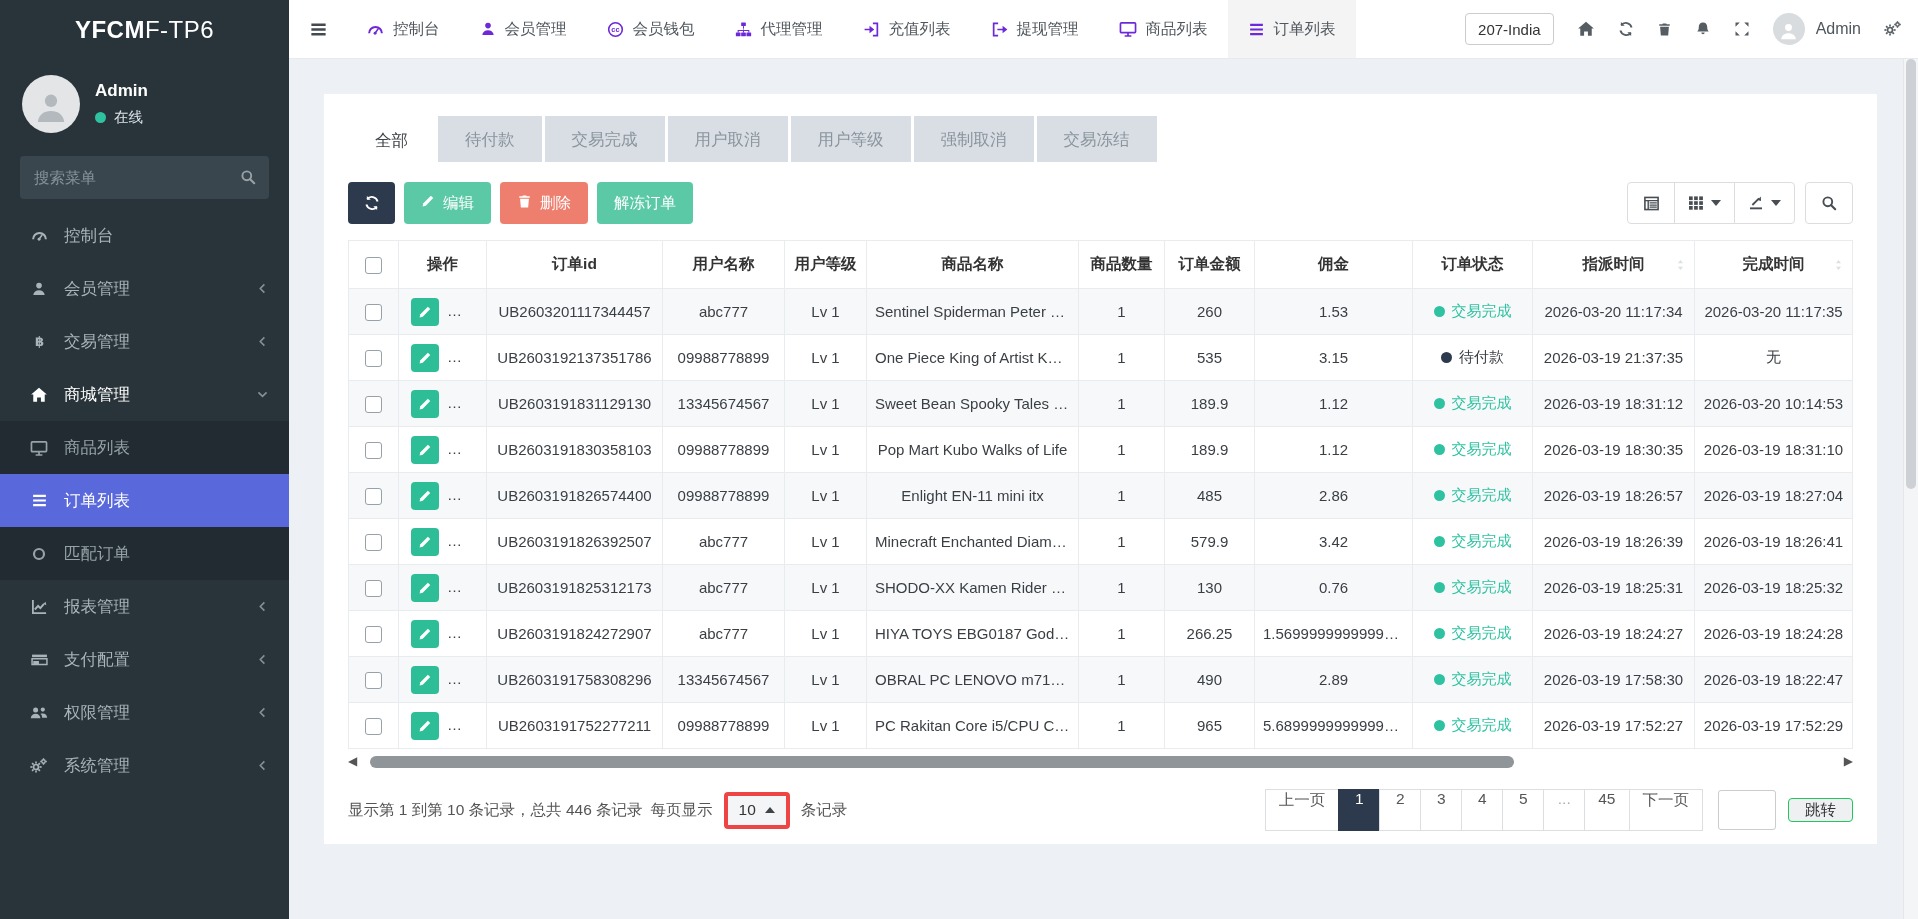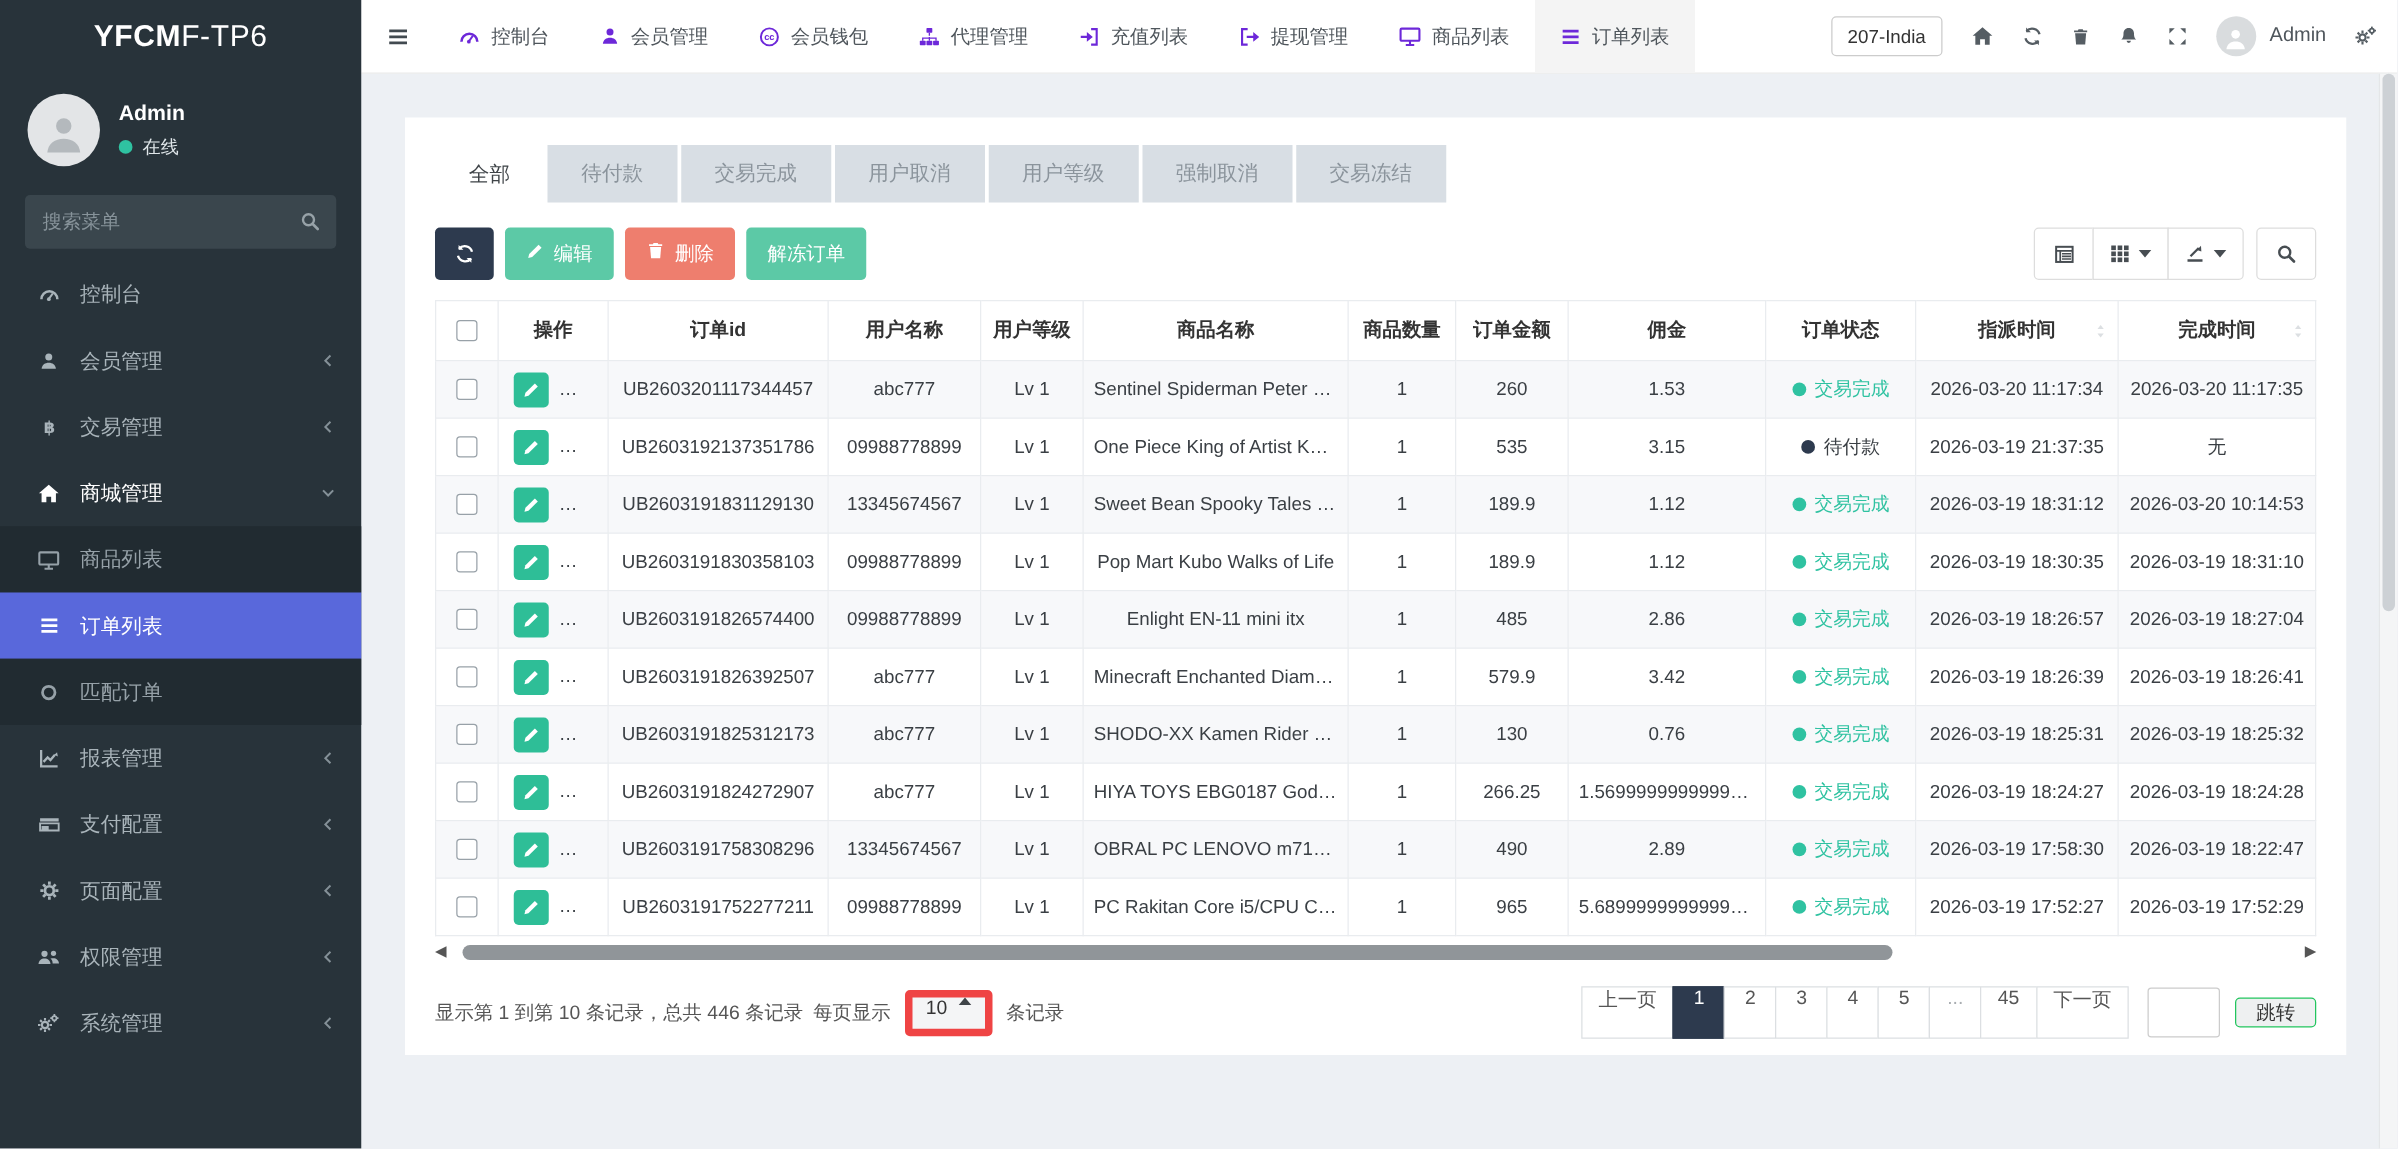--- a/index.html
+++ b/index.html
@@ -83,21 +83,21 @@
   .sort-ico { position:absolute; right:7px; top:50%; transform:translateY(-50%); color:#b9c0c6; display:inline-flex; }
 
   
   .hscroll { position:relative; height:17px; margin-top:5px; }
   .hs-thumb { position:absolute; left:22px; top:2px; height:12px; width:76%; background:#909599; border-radius:6px; cursor:pointer; }
   .hs-arrow { position:absolute; top:0px; font-size:12px; color:#555; cursor:pointer; font-family:"DejaVu Sans",sans-serif; }
   .hs-arrow.l { left:0; } .hs-arrow.r { right:0; }
 
   
   .tfoot { display:flex; align-items:center; margin-top:18px; color:#555; font-size:15.5px; }
-  .psize { display:inline-flex; align-items:flex-start; gap:9px; margin:0 11px; height:37px; padding:0 11px; border:6px solid #ef4444; border-radius:4px; background:#f4f5f6; color:#333; cursor:pointer; }
+  .psize { display:inline-flex; align-items:center; gap:9px; margin:0 11px; height:37px; padding:0 11px; border:4px solid #ef4444; border-radius:4px; background:#f4f5f6; color:#333; cursor:pointer; }
   .caret-u { width:0; height:0; border-left:5px solid transparent; border-right:5px solid transparent; border-bottom:6px solid #3f4448; }
   .pagination { margin-left:auto; display:flex; align-items:center; }
   .pg { min-width:42px; height:42px; border:1px solid #dcdfe2; background:#fff; display:flex; align-items:flex-start; justify-content:center; font-size:15.5px; color:#555; margin-left:-1px; padding:0 13px; cursor:pointer; }
   .pg:first-child { margin-left:0; }
   .pg.active { background:#2d3a4e; border-color:#2d3a4e; color:#fff; }
   .pg.dots { color:#a9adb1; }
   .jump-input { width:58px; height:40px; border:1px solid #ccc; border-radius:3px; margin-left:15px; outline:none; font-size:15px; padding:0 8px; }
   .jump-btn { height:24px; padding:0 16px; margin-left:12px; border:1px solid #22c55e; border-radius:4px; background:#eef0f1; color:#333; font-size:15.5px; cursor:pointer; font-family:inherit; }
 
   
@@ -229,43 +229,20 @@
         </div>
         <div class="m-item">
           <span class="ico" style="display:inline-flex;">
             <svg viewBox="0 0 16 16" width="17" height="17" fill="currentColor">
               <path d="M1 3.4h14v2.4H1z"></path>
               <path d="M1 7.2h14v5.4H1zM2.8 10h4v1.3h-4z" fill="none" stroke="currentColor" stroke-width="1.4"></path>
               <path d="M2.8 10h4v1.3h-4z"></path>
             </svg>
           </span>
           <span>支付配置</span>
-          <span class="chev">
-            <svg viewBox="0 0 16 16" width="13" height="13">
-              <path d="M10.3 3L5.3 8l5 5" fill="none" stroke="currentColor" stroke-width="2"></path>
-            </svg>
-          </span>
-        </div>
-        <div class="m-item">
-          <span class="ico" style="display:inline-flex;">
-            <svg viewBox="0 0 16 16" width="17" height="17">
-              <g stroke="currentColor" stroke-width="2.1">
-                <line x1="8" y1="1.2" x2="8" y2="3.6"></line>
-                <line x1="8" y1="12.4" x2="8" y2="14.8"></line>
-                <line x1="1.2" y1="8" x2="3.6" y2="8"></line>
-                <line x1="12.4" y1="8" x2="14.8" y2="8"></line>
-                <line x1="3.3" y1="3.3" x2="5" y2="5"></line>
-                <line x1="11" y1="11" x2="12.7" y2="12.7"></line>
-                <line x1="12.7" y1="3.3" x2="11" y2="5"></line>
-                <line x1="5" y1="11" x2="3.3" y2="12.7"></line>
-              </g>
-              <circle cx="8" cy="8" r="3.3" fill="none" stroke="currentColor" stroke-width="2"></circle>
-            </svg>
-          </span>
-          <span>页面配置</span>
           <span class="chev">
             <svg viewBox="0 0 16 16" width="13" height="13">
               <path d="M10.3 3L5.3 8l5 5" fill="none" stroke="currentColor" stroke-width="2"></path>
             </svg>
           </span>
         </div>
         <div class="m-item">
           <span class="ico" style="display:inline-flex;">
             <svg viewBox="0 0 18 16" width="18" height="16" fill="currentColor">
               <circle cx="5.6" cy="5" r="2.5"></circle>

